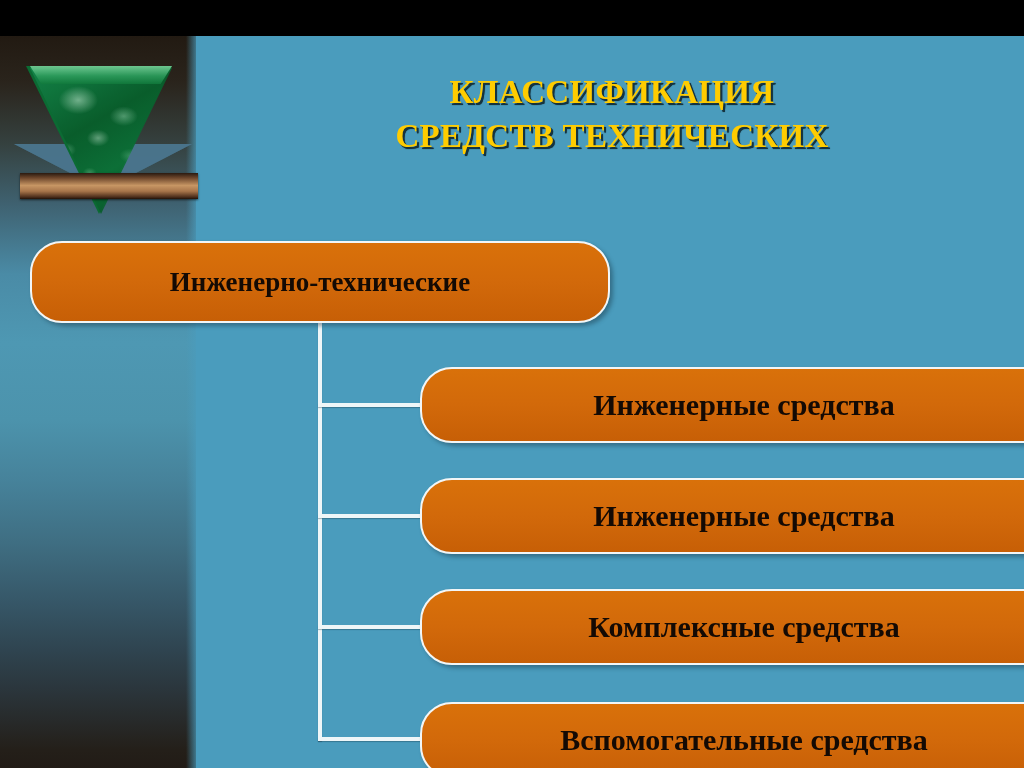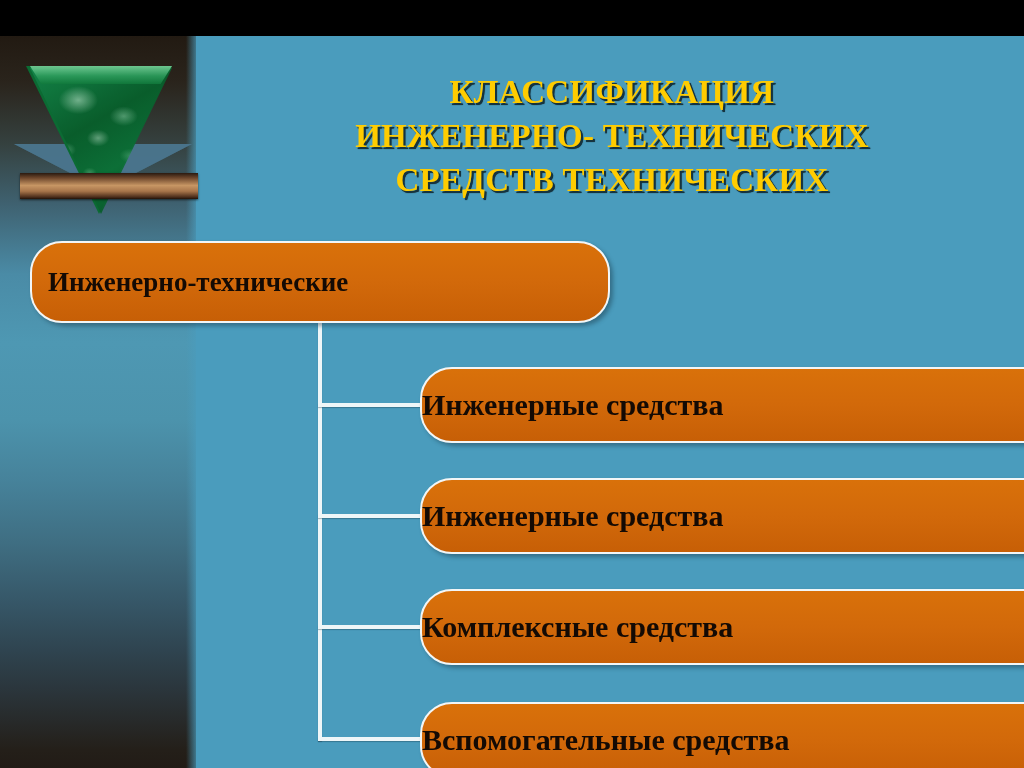--- a/index.html
+++ b/index.html
@@ -182,20 +182,21 @@
   .box {
     position: absolute;
     background: linear-gradient(to bottom, #d9710a 0%, #d2690a 50%, #c75f06 100%);
     border: 2px solid #f2f6f7;
     border-radius: 32px;
     box-shadow: 3px 3px 4px rgba(25,55,70,0.45);
     color: #140a04;
     font-weight: bold;
     display: flex;
     align-items: center;
+    justify-content: center;
     text-align: center;
     box-sizing: border-box;
     font-family: "Liberation Serif", "DejaVu Serif", serif;
   }
 
   .box-root {
     left: 30px;
     top: 205px;
     width: 580px;
     height: 82px;
@@ -230,21 +231,20 @@
     <div class="logo-back-tri"></div>
     <div class="logo-back-tri-shade"></div>
     <div class="logo-green-tri"></div>
     <div class="logo-green-tex"></div>
     <div class="logo-green-topedge"></div>
     <div class="logo-bar"></div>
   </div>
 
   <div class="title">
     <span class="title-line">КЛАССИФИКАЦИЯ</span>
-    <span class="title-line">ИНЖЕНЕРНО- ТЕХНИЧЕСКИХ</span>
     <span class="title-line">СРЕДСТВ ТЕХНИЧЕСКИХ</span>
   </div>
 
   <div class="conn conn-vert"></div>
   <div class="conn conn-h conn-h1"></div>
   <div class="conn conn-h conn-h2"></div>
   <div class="conn conn-h conn-h3"></div>
   <div class="conn conn-h conn-h4"></div>
 
   <div class="box box-root">

